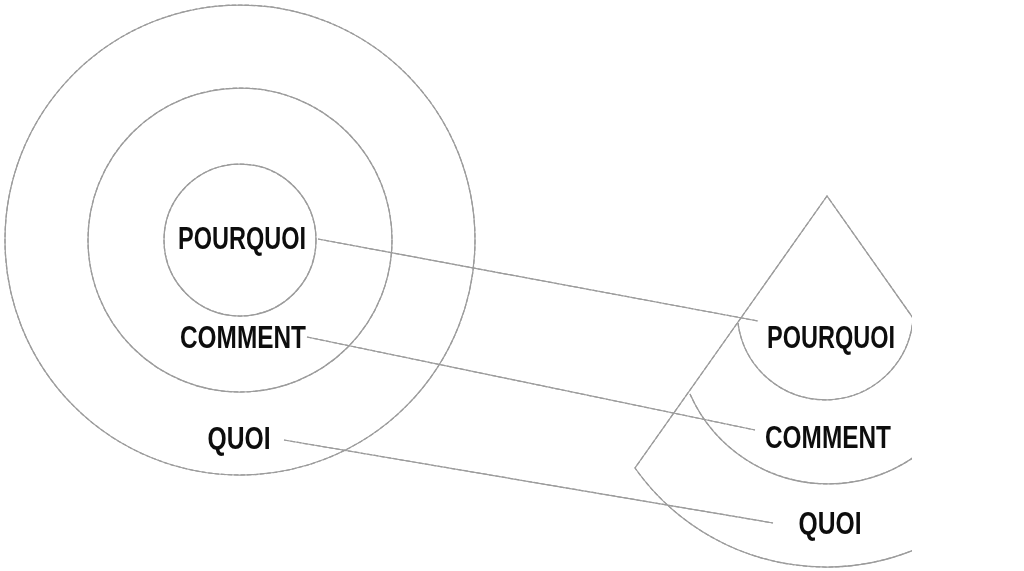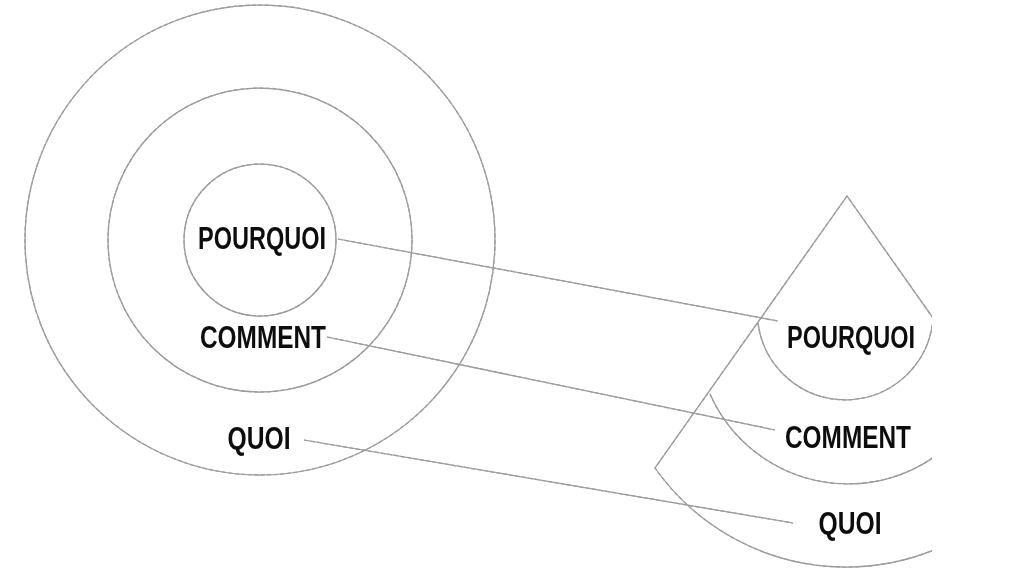--- a/index.html
+++ b/index.html
@@ -6,21 +6,20 @@
     margin: 0;
     padding: 0;
     background: var(--background, #ffffff);
   }
   .stage {
     position: relative;
     width: 912px;
     height: 571px;
     background: var(--background, #ffffff);
     overflow: hidden;
-    padding-left: 20px;
   }
   svg { display: block; }
 
   
   .line-base circle,
   .line-base path {
     fill: none;
     stroke: var(--line_base, #9c9c9c);
     stroke-width: 1.25;
   }

